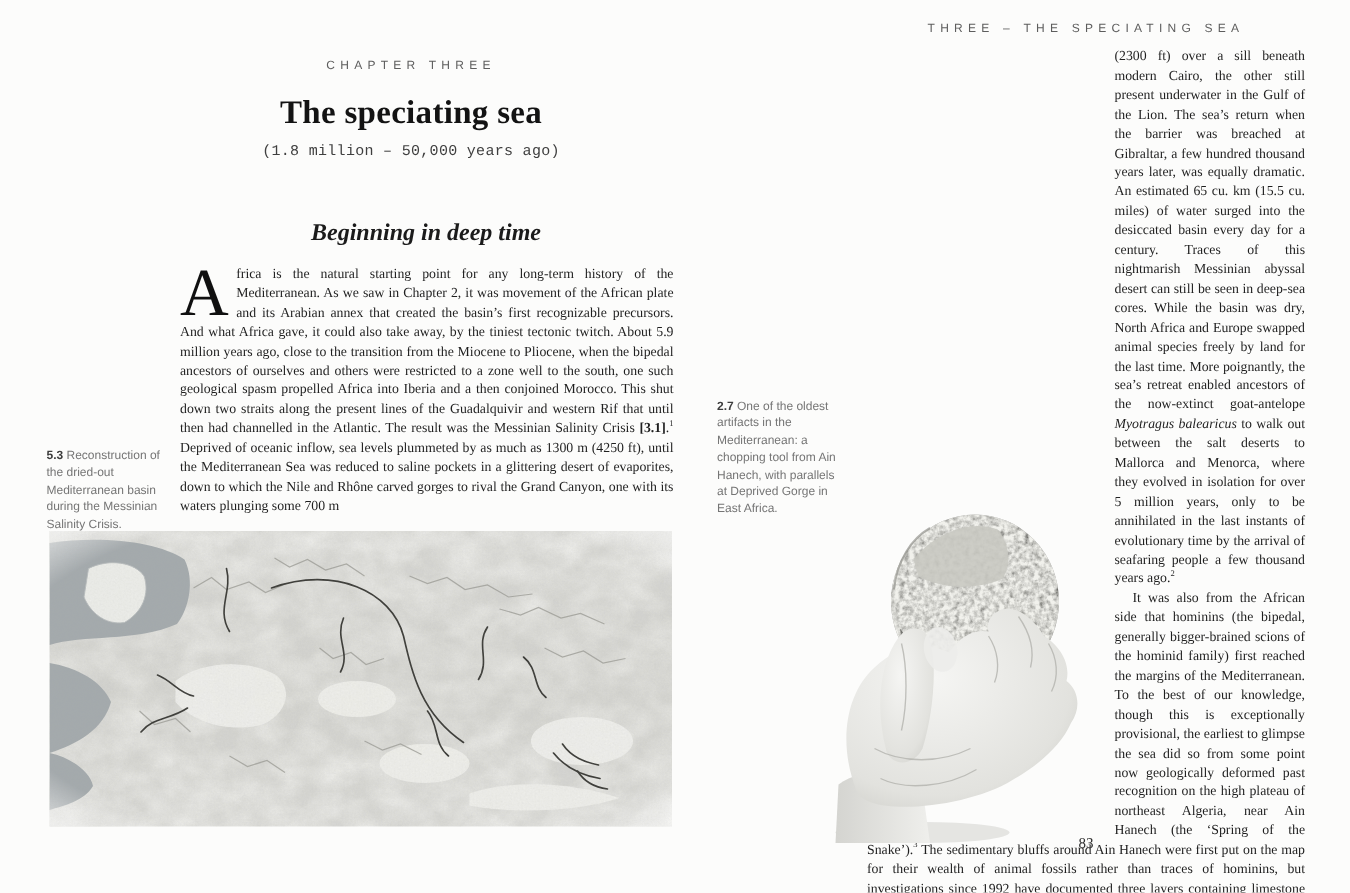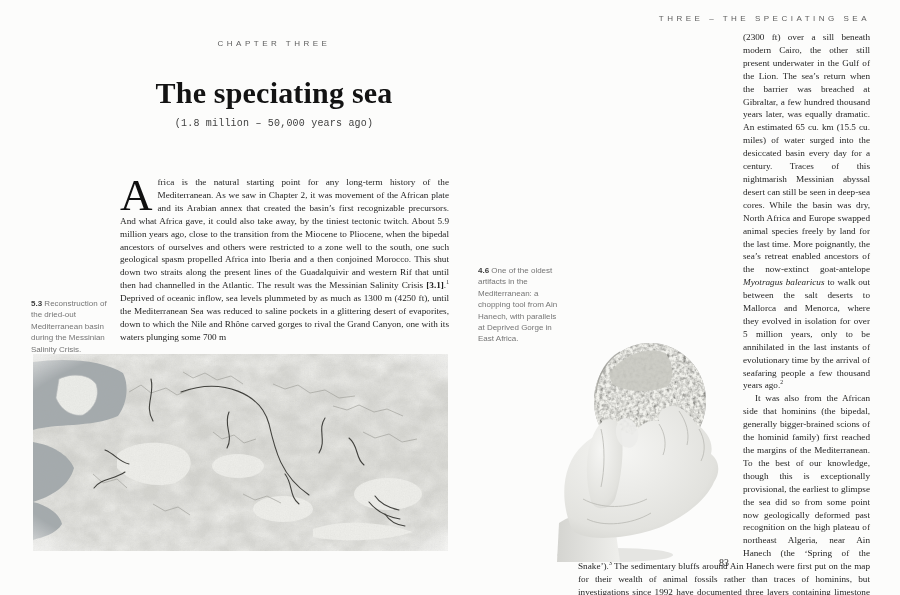--- a/index.html
+++ b/index.html
@@ -32,23 +32,23 @@
   .body-text p + p{text-indent:12px;}
   .it{font-style:italic;margin-top:48px;}
   .bd{font-weight:bold;}
   sup{font-size:62%;vertical-align:super;line-height:0;}
   .pagenum{font-size:10px;color:#2e2e2e;}
 
   
   .left-page{position:absolute;left:0;top:0;width:450px;height:595px;}
   .headings{position:absolute;left:108px;top:39px;width:332px;text-align:center;}
   .book-title{
-    margin-top:28px;
+    margin-top:14px;
     font-family:"Liberation Serif", serif;
-    font-size:30px;font-weight:bold;color:#131313;letter-spacing:.2px;text-align:center;
+    font-size:22px;font-weight:bold;color:#131313;letter-spacing:.2px;text-align:center;
   }
   .subtitle{
     margin-top:8px;
     font-family:Liberation Mono, monospace;
     font-size:10px;color:#3f3f3f;letter-spacing:.2px;
   }
   .section-heading{
     position:absolute;left:118px;top:147px;width:332px;text-align:center;
     font-family:"Liberation Serif", serif;
     font-style:italic;font-weight:bold;font-size:16px;color:#1b1b1b;
@@ -59,21 +59,21 @@
     font-size:45px;line-height:35px;
     padding:2px 5px 0 0;
     color:#101010;
   }
   .caption-31{position:absolute;left:31px;top:298px;width:87px;}
   .map-fig{position:absolute;left:33px;top:354px;width:415px;height:197px;}
   .pagenum-left{position:absolute;left:30px;top:557px;margin-top:44px;}
 
   
   .right-page{position:absolute;left:450px;top:0;width:450px;height:595px;}
-  .running-header{position:absolute;left:128px;top:14px;width:292px;text-align:right;}
+  .running-header{position:absolute;left:128px;top:14px;width:292px;text-align:center;}
   .right-body{position:absolute;left:128px;top:31px;width:292px;}
   .wrap-shape{
     float:left;width:165px;height:527px;
     shape-outside:polygon(0 0,2 0,2 292,110 298,128 316,137 352,140 394,164 424,164 452,147 477,128 499,90 520,90 527,0 527);
     shape-margin:4px;
   }
   .caption-32{position:absolute;left:28px;top:265px;width:85px;}
   .hand-fig{position:absolute;left:103px;top:329px;width:186px;height:233px;}
   .pagenum-right{position:absolute;left:128px;top:557px;width:292px;text-align:center;}
 </style>
@@ -83,20 +83,21 @@
 <div class="spread">
 
   <div class="left-page">
 
     <div class="headings">
       <div class="smallcaps-label">CHAPTER THREE</div>
       <div class="book-title">The speciating sea</div>
       <div class="subtitle">(1.8 million – 50,000 years ago)</div>
     </div>
 
+    <div class="section-heading">Beginning in deep time</div>
 
     <div class="left-body body-text">
       <p><span class="dropcap">A</span><span><span>frica is the natural starting point for any long-term history of the Mediterranean. As we saw in Chapter 2, it was movement of the African plate and its Arabian annex that created the basin’s first recognizable precursors. And what Africa gave, it could also take away, by the tiniest tectonic twitch. About 5.9 million years ago, close to the transition from the Miocene to Pliocene, when the bipedal ancestors of ourselves and others were restricted to a zone well to the south, one such geological spasm propelled Africa into Iberia and a then conjoined Morocco. This shut down two straits along the present lines of the Guadalquivir and western Rif that until then had channelled in the Atlantic. The result was the Messinian Salinity Crisis </span><span class="bd">[3.1]</span><span>.</span><sup>1</sup><span> Deprived of oceanic inflow, sea levels plummeted by as much as 1300 m (4250 ft), until the Mediterranean Sea was reduced to saline pockets in a glittering desert of evaporites, down to which the Nile and Rhône carved gorges to rival the Grand Canyon, one with its waters plunging some 700 m</span></span></p>
     </div>
 
     <div class="caption caption-31"><span class="cap-label">5.3</span><span> Reconstruction of the dried-out Mediterranean basin during the Messinian Salinity Crisis.</span></div>
 
     <svg class="map-fig" viewBox="0 0 415 197" xmlns="http://www.w3.org/2000/svg">
       <defs>
         <linearGradient id="pap" x1="0" y1="0" x2="0" y2="1">
@@ -172,21 +173,21 @@
   <div class="right-page">
 
     <div class="smallcaps-label running-header">THREE – THE SPECIATING SEA</div>
 
     <div class="right-body body-text">
       <div class="wrap-shape"></div>
       <p><span>(2300 ft) over a sill beneath modern Cairo, the other still present underwater in the Gulf of the Lion. The sea’s return when the barrier was breached at Gibraltar, a few hundred thousand years later, was equally dramatic. An estimated 65 cu. km (15.5 cu. miles) of water surged into the desiccated basin every day for a century. Traces of this nightmarish Messinian abyssal desert can still be seen in deep-sea cores. While the basin was dry, North Africa and Europe swapped animal species freely by land for the last time. More poignantly, the sea’s retreat enabled ancestors of the now-extinct goat-antelope </span><span class="it">Myotragus balearicus</span><span> to walk out between the salt deserts to Mallorca and Menorca, where they evolved in isolation for over 5 million years, only to be annihilated in the last instants of evolutionary time by the arrival of seafaring people a few thousand years ago.</span><sup>2</sup></p>
       <p><span>It was also from the African side that hominins (the bipedal, generally bigger-brained scions of the hominid family) first reached the margins of the Mediterranean. To the best of our knowledge, though this is exceptionally provisional, the earliest to glimpse the sea did so from some point now geologically deformed past recognition on the high plateau of northeast Algeria, near Ain Hanech (the ‘Spring of the Snake’).</span><sup>3</sup><span> The sedimentary bluffs around Ain Hanech were first put on the map for their wealth of animal fossils rather than traces of hominins, but investigations since 1992 have documented three layers containing limestone choppers and other flint tools </span></p>
     </div>
 
-    <div class="caption caption-32"><span class="cap-label">4.6</span><span> One of the oldest artifacts in the Mediterranean: a chopping tool from Ain Hanech, with parallels at Deprived Gorge in East Africa.</span></div>
+    <div class="caption caption-32"><span class="cap-label">2.7</span><span> One of the oldest artifacts in the Mediterranean: a chopping tool from Ain Hanech, with parallels at Deprived Gorge in East Africa.</span></div>
 
     <svg class="hand-fig" viewBox="0 0 186 233" xmlns="http://www.w3.org/2000/svg">
       <defs>
         <radialGradient id="skin" cx="0.38" cy="0.35" r="0.85">
           <stop offset="0" stop-color="#f5f5f3"></stop>
             <stop offset="0.7" stop-color="#e2e2de"></stop>
             <stop offset="1" stop-color="#c9c9c4"></stop>
         </radialGradient>
         <linearGradient id="skin2" x1="0" y1="0" x2="1" y2="0">
           <stop offset="0" stop-color="#d4d4d0"></stop>

